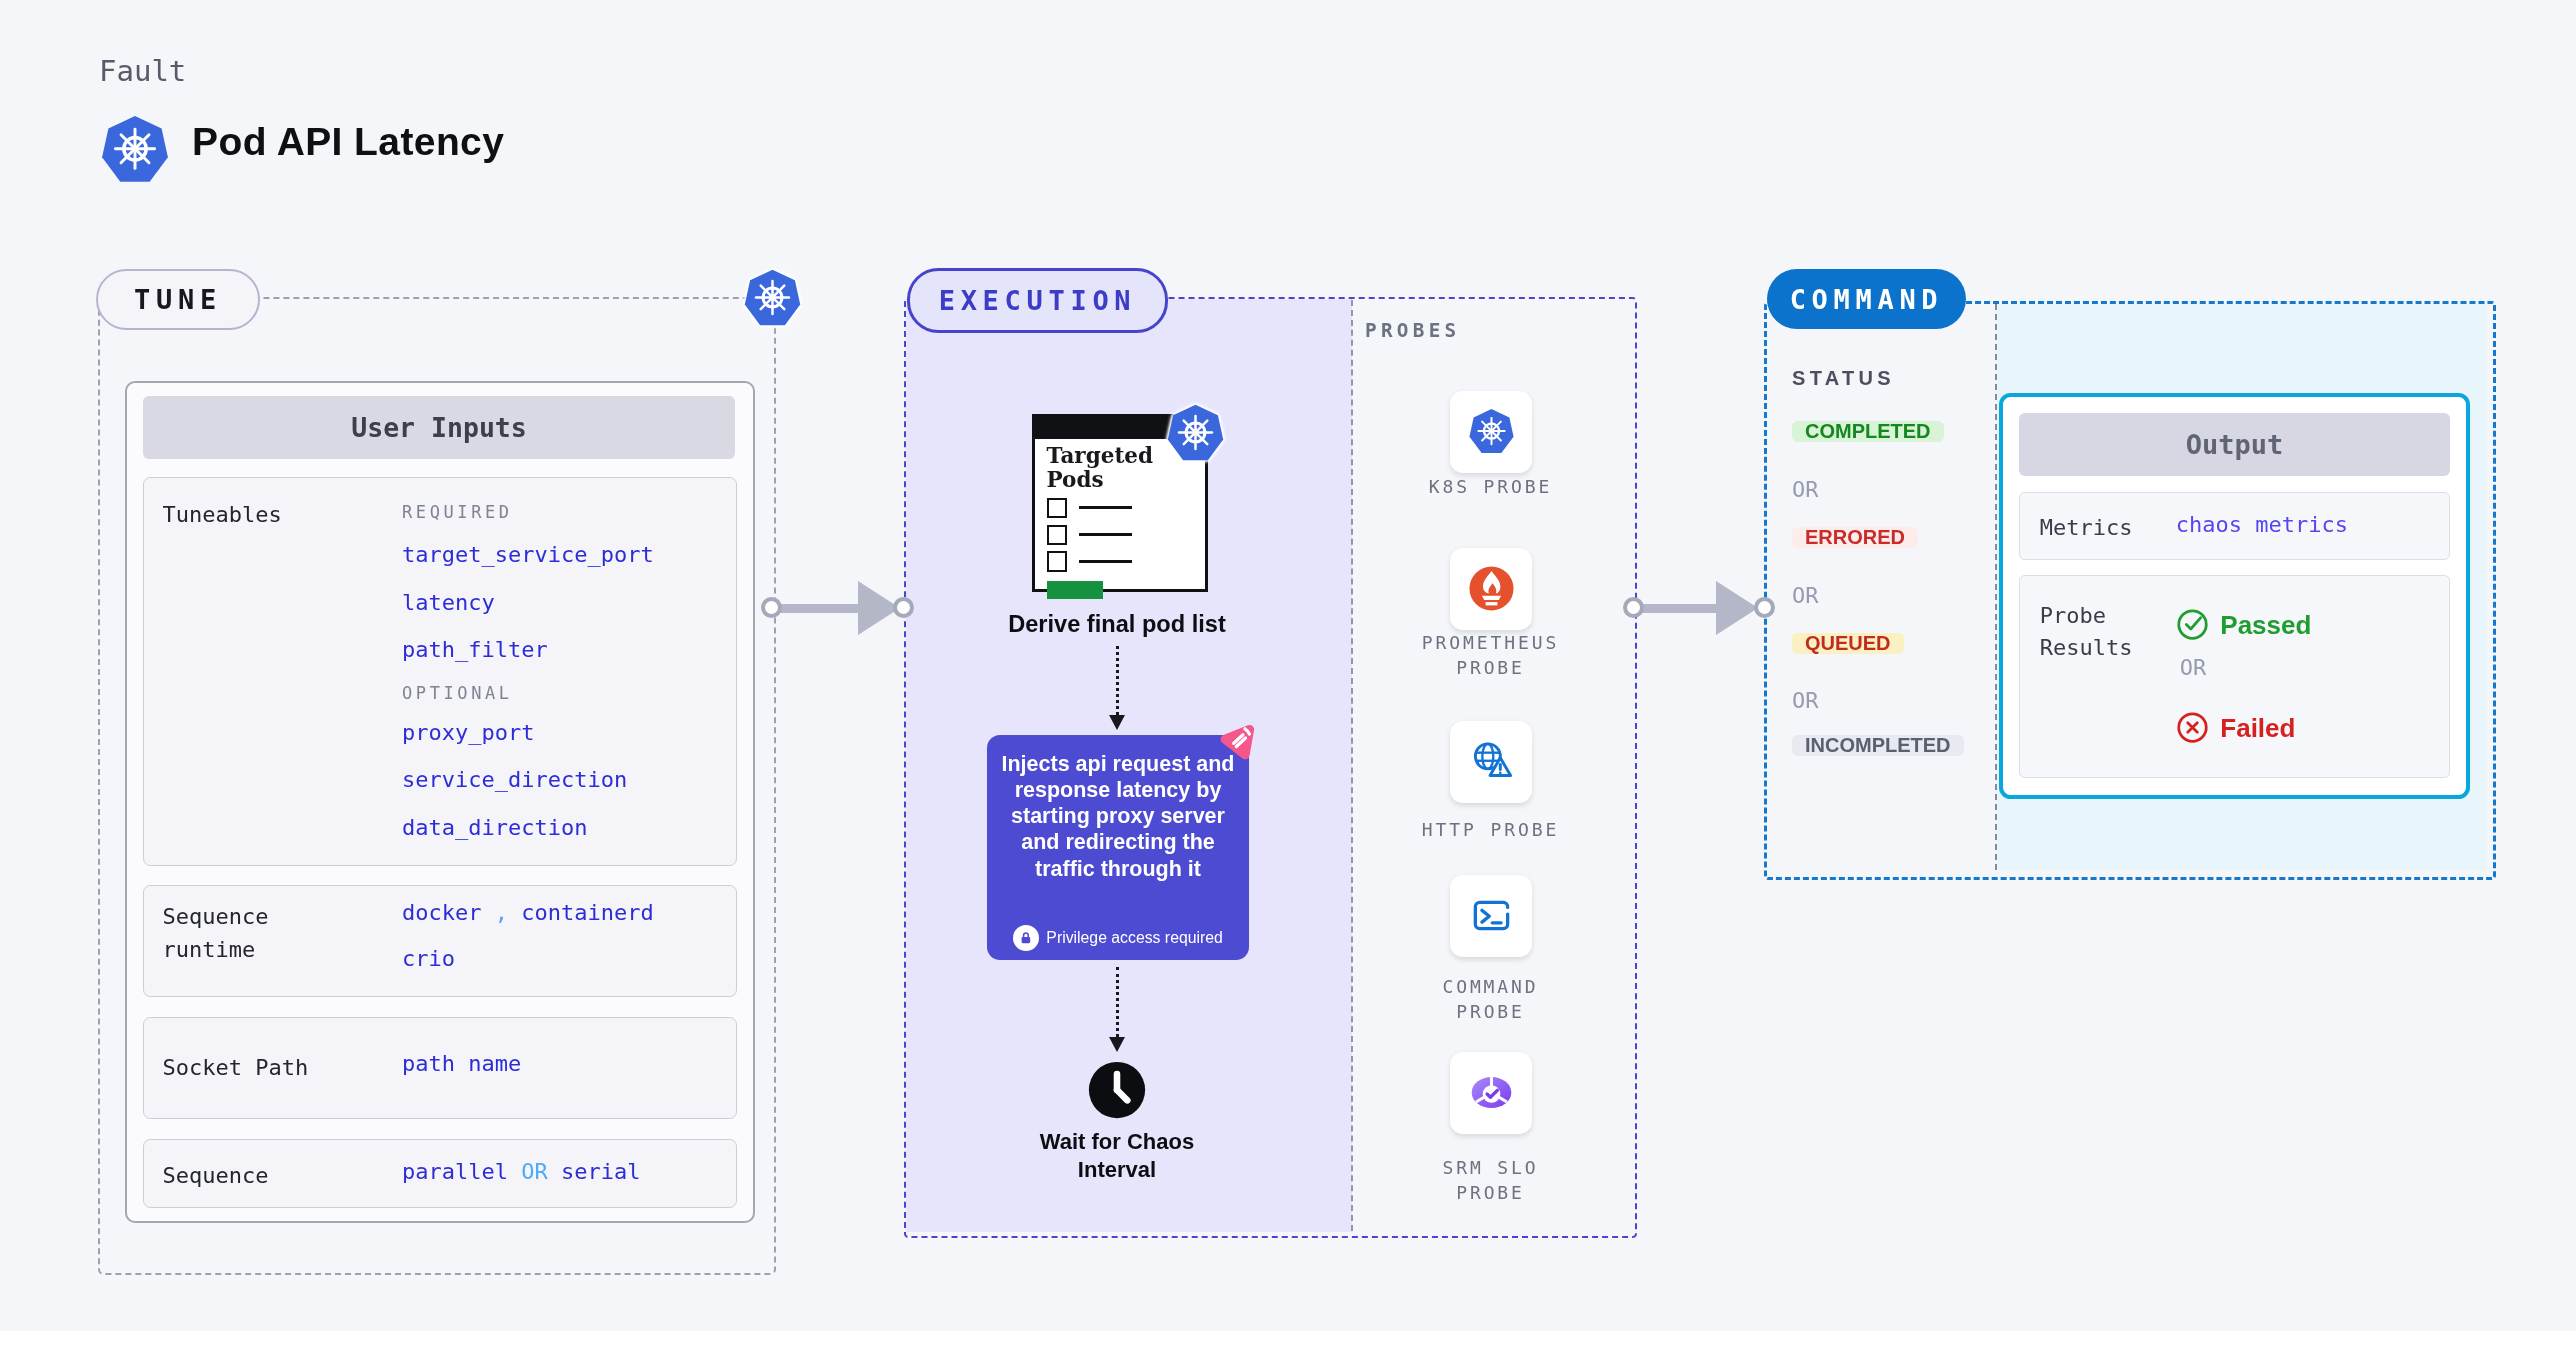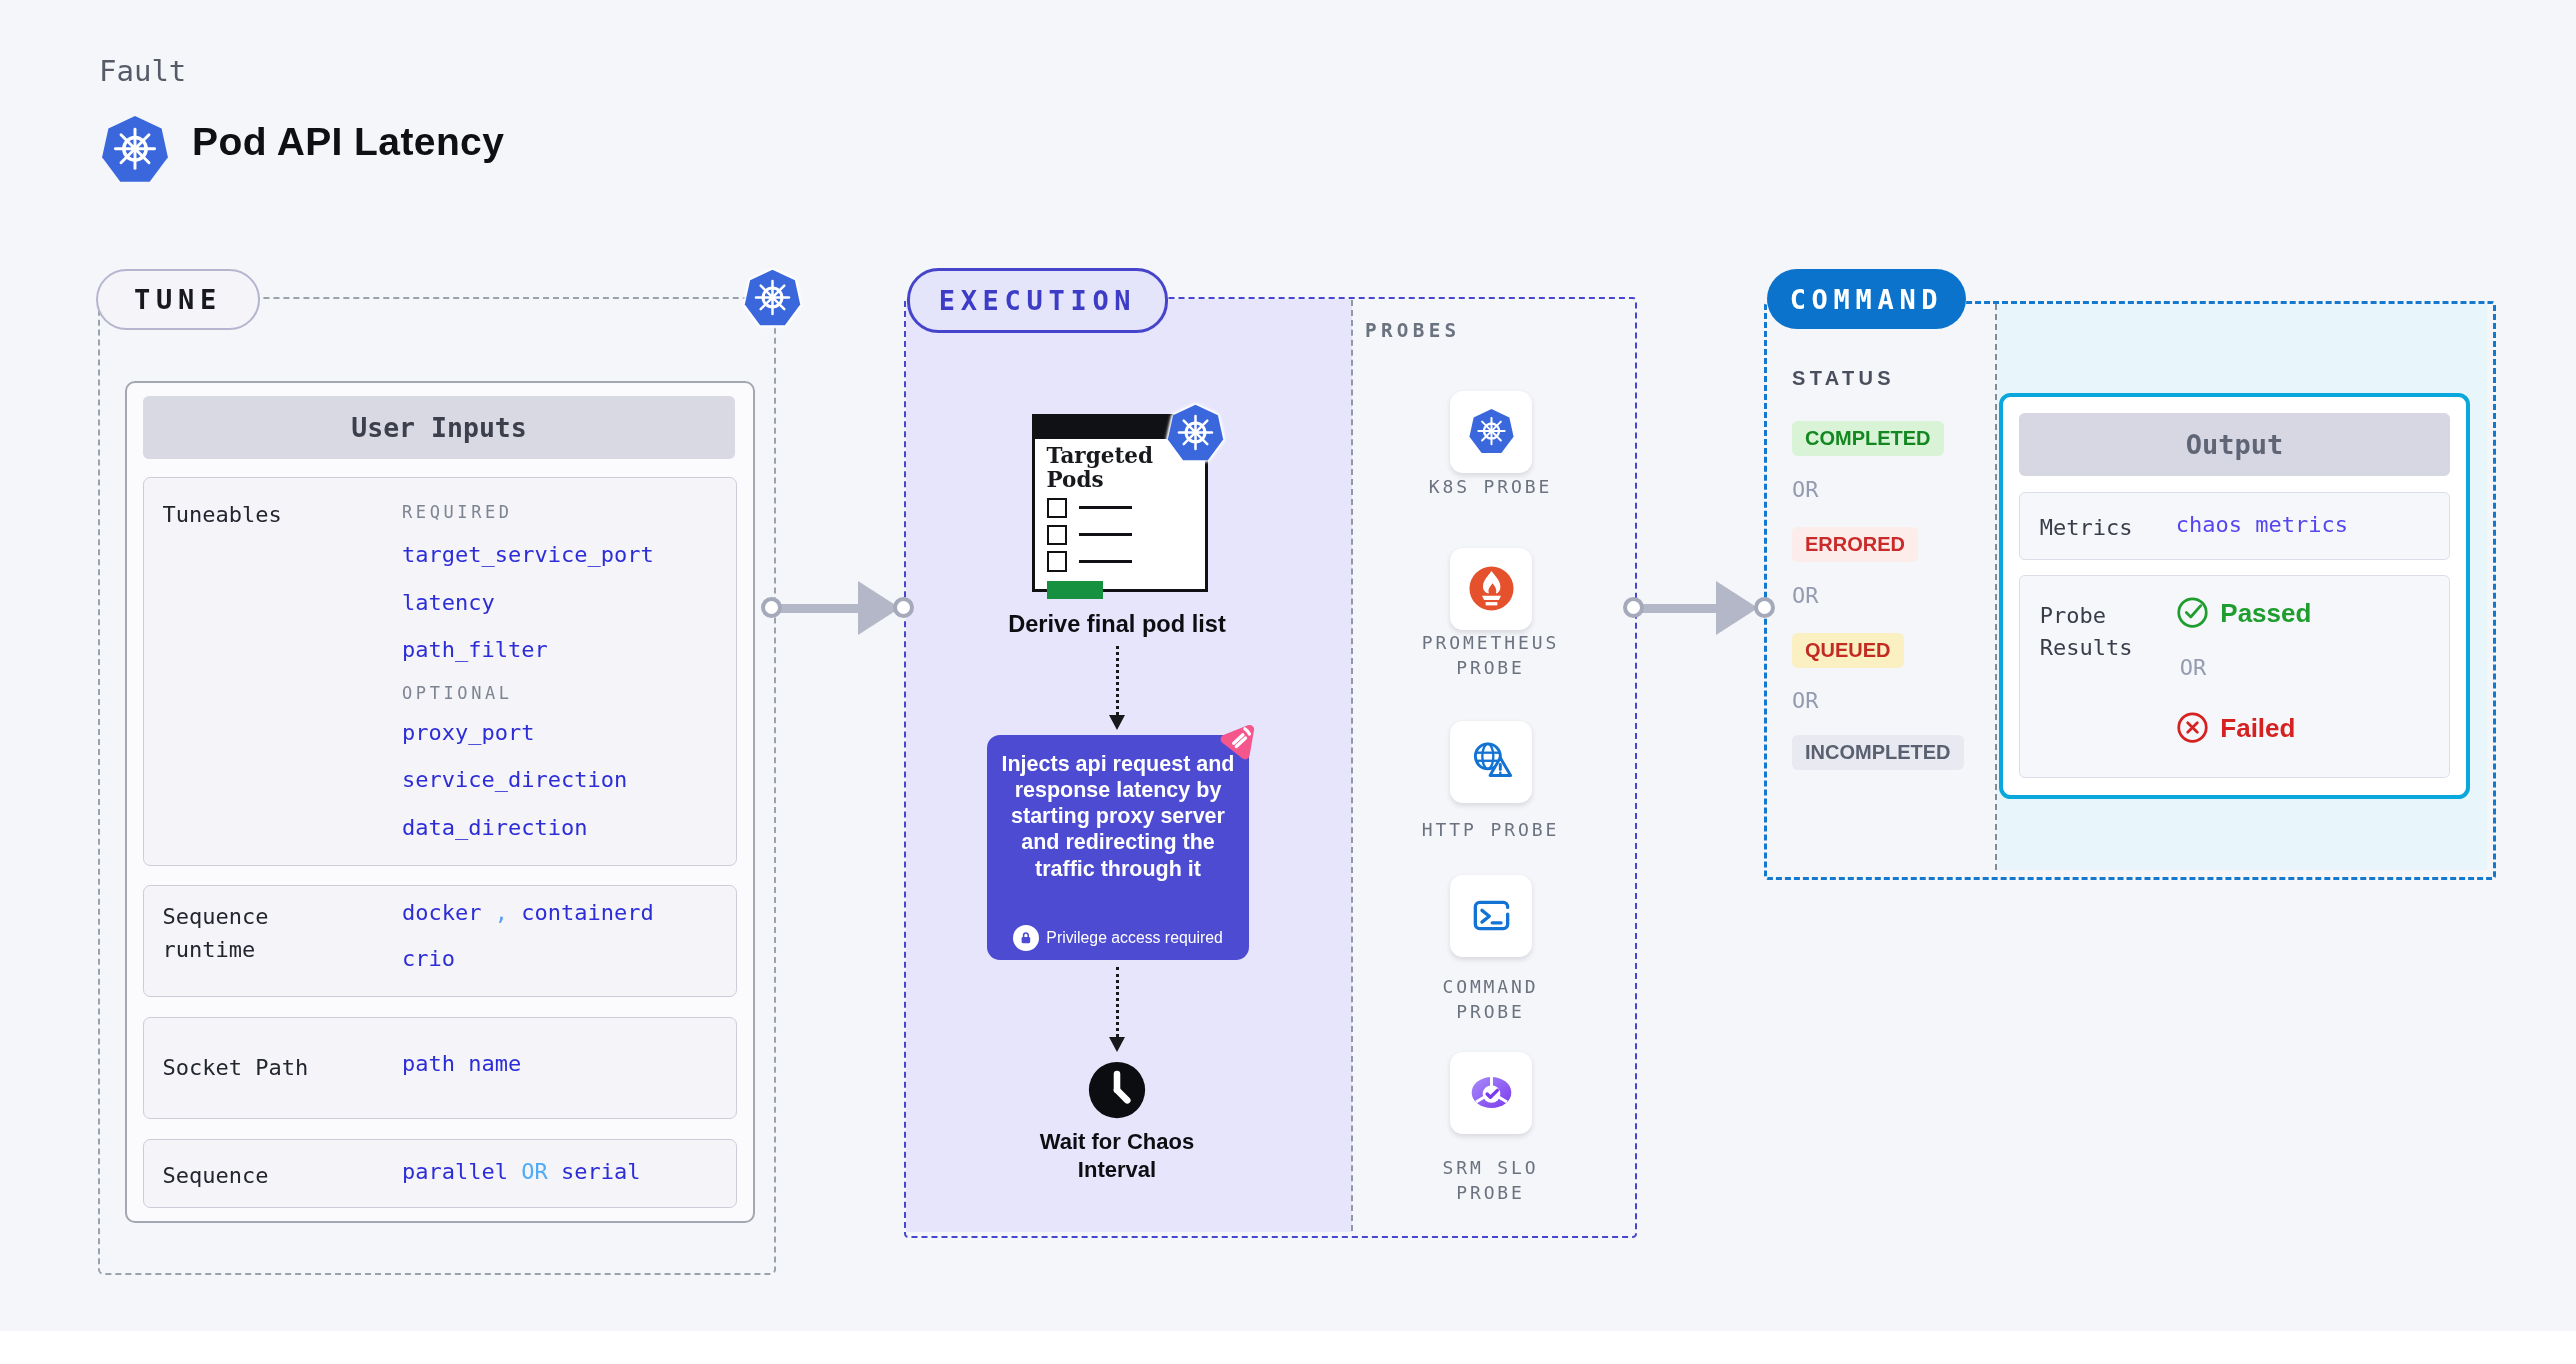--- a/index.html
+++ b/index.html
@@ -80,21 +80,21 @@
 
   
   .probes-label{left:1365px;top:319px;font-size:19.3px;font-weight:bold;color:#6b7280;letter-spacing:4.3px;z-index:3;}
   .probe-card{position:absolute;left:1450px;width:82px;height:82px;background:#fff;border-radius:13px;
               box-shadow:0 2.1px 5.7px rgba(50,55,80,.14);display:flex;align-items:center;justify-content:center;z-index:3;}
   .probe-label{position:absolute;left:1408px;width:165px;text-align:center;font-family:"DejaVu Sans Mono",monospace;
                font-size:18px;color:#6b7280;letter-spacing:2.9px;line-height:1.4;z-index:3;}
 
   
   .status-label{left:1792px;top:367px;font-size:20px;font-weight:bold;color:#4a4f5e;letter-spacing:4.3px;z-index:3;}
-  .badge{position:absolute;left:1792px;height:35px;display:inline-flex;align-items:center;padding:0 13px;
+  .badge{position:absolute;left:1792px;height:21px;display:inline-flex;align-items:center;padding:0 13px;
          border-radius:5.7px;font-weight:bold;font-size:20px;z-index:3;}
   .badge-completed{top:421px;background:#d9f3d7;color:#148820;}
   .badge-errored{top:527px;background:#fcecea;color:#c92b2b;}
   .badge-queued{top:633px;background:#faf0c2;color:#c22a22;}
   .badge-incompleted{top:735px;background:#e9e9f1;color:#596070;}
   .or-label{position:absolute;left:1792px;font-family:"DejaVu Sans Mono",monospace;font-size:22px;color:#959bb0;z-index:3;}
 
   .output-box{left:1999px;top:393px;width:463px;height:398px;background:#fff;border:4.3px solid #0aa7dc;border-radius:11.5px;z-index:3;}
   .output-header{position:absolute;left:15.8px;top:15.8px;right:15.8px;height:63px;background:#d7d7e3;border-radius:5.7px;
                  font-family:"DejaVu Sans Mono",monospace;font-weight:bold;font-size:27px;color:#5f6574;}
@@ -351,21 +351,21 @@
   <div class="abs output-box">
     <div class="output-header center">Output</div>
 
     <div class="output-row row-metrics">
       <div class="output-lbl" style="top:18.6px">Metrics</div>
       <div class="metrics-val">chaos metrics</div>
     </div>
 
     <div class="output-row row-results">
       <div class="output-lbl" style="top:24px;width:115px">Probe Results</div>
-      <div class="res-row" style="top:20px">
+      <div class="res-row" style="top:32px">
         <span>
           <svg viewBox="0 0 48 48" width="33" height="33" fill="none">
             <circle cx="24" cy="24" r="20" stroke="#1f9d2f" stroke-width="4"></circle>
             <path d="M15 24 l6.5 6.5 L36 14" stroke="#1f9d2f" stroke-width="4" stroke-linecap="round" stroke-linejoin="round"></path>
           </svg>
         </span>
         <span class="passed-text">Passed</span>
       </div>
       <div class="res-or">OR</div>
       <div class="res-row" style="top:135px">

